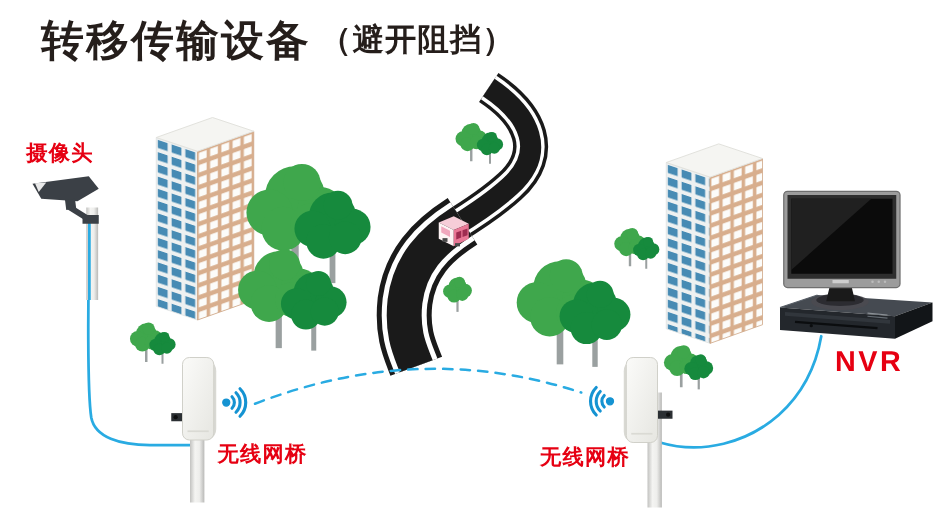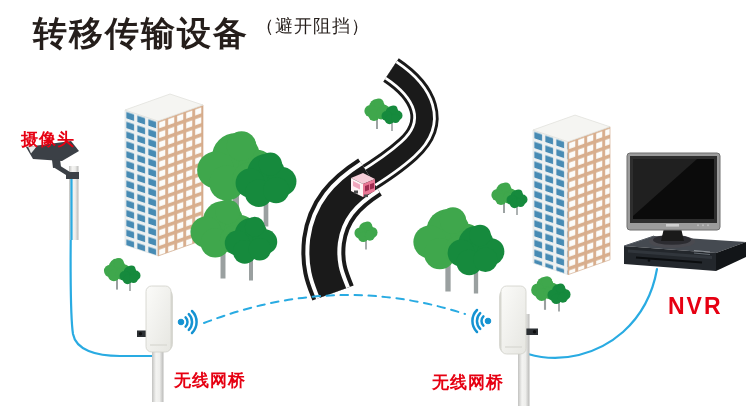--- a/index.html
+++ b/index.html
@@ -2,28 +2,28 @@
 <html><head>
 <meta charset="utf-8">
 <style>
   html,body{margin:0;padding:0;background:#ffffff;}
   #stage{
     position:relative;width:750px;height:409px;background:#ffffff;overflow:hidden;
     font-family:"Liberation Sans","DejaVu Sans",sans-serif;
   }
   #scene{position:absolute;left:0;top:0;}
   .title-block{
-    position:absolute;left:33px;top:14px;display:flex;align-items:flex-start;gap:7px;
+    position:absolute;left:33px;top:14px;display:flex;align-items:center;gap:7px;
     color:#251e1b;
   }
   .title-main{font-size:34px;font-weight:bold;letter-spacing:2px;line-height:1.15;}
-  .title-sub{font-size:18px;font-weight:400;padding-bottom:4px;letter-spacing:1px;}
+  .title-sub{font-size:25px;font-weight:700;padding-bottom:4px;letter-spacing:1px;}
   .label{
     position:absolute;color:#e60012;font-weight:bold;font-size:17px;
-    letter-spacing:1px;white-space:nowrap;margin-top:17px;
+    letter-spacing:1px;white-space:nowrap;
   }
   .label-camera{left:21px;top:111px;}
   .label-bridge-left{left:174px;top:352px;}
   .label-bridge-right{left:432px;top:354px;}
   .label-nvr{left:668px;top:276px;font-size:23px;letter-spacing:2px;}
 </style>
 </head>
 <body>
 
 <div id="stage">

